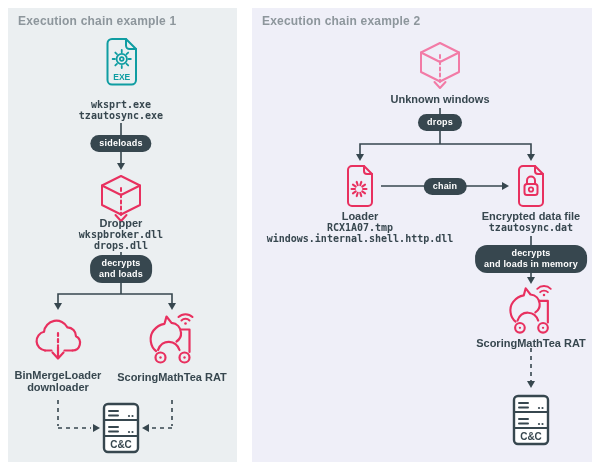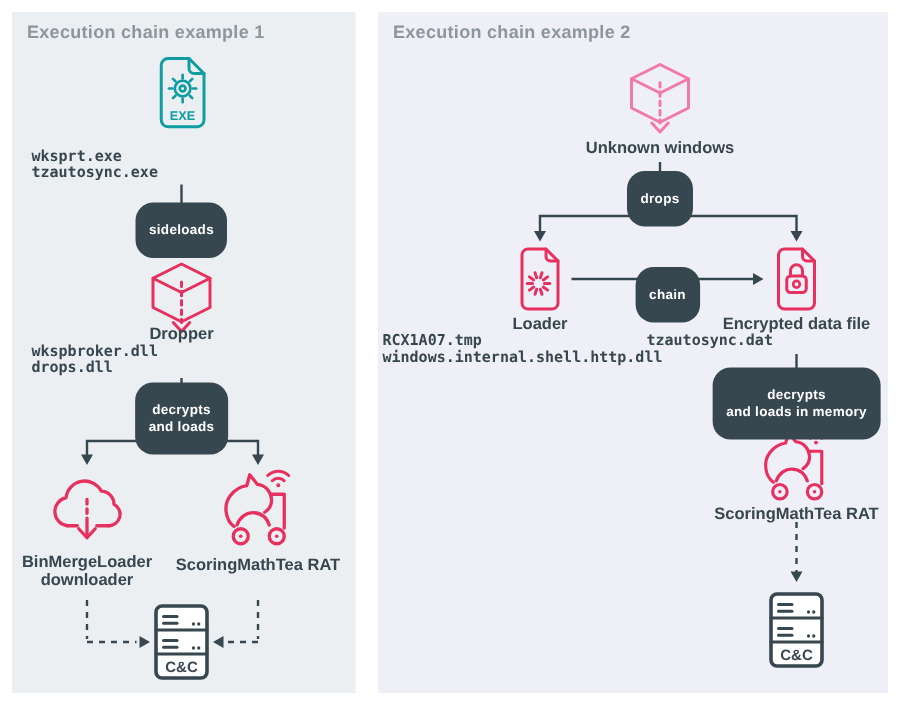--- a/index.html
+++ b/index.html
@@ -16,27 +16,27 @@
   }
   .connector{position:absolute;left:0;top:0;z-index:0;}
   .node-icon{position:absolute;z-index:1;}
   .label{
     position:absolute;z-index:2;font-size:11px;font-weight:700;color:#37474f;
     text-align:center;line-height:12px;
   }
   .nowrap{white-space:nowrap;}
   .mono{
     position:absolute;z-index:2;font-family:"DejaVu Sans Mono",monospace;
-    font-size:10px;font-weight:700;color:#37474f;text-align:left;
+    font-size:10px;font-weight:700;color:#37474f;text-align:center;
     white-space:nowrap;line-height:11px;
   }
   .badge{
     position:absolute;z-index:3;background:#37474f;color:#ffffff;
     font-size:9px;font-weight:700;text-align:center;line-height:11px;
-    padding:13px 9px;border-radius:12px;transform:translateX(-50%);
+    padding:3px 9px;border-radius:12px;transform:translateX(-50%);
     white-space:nowrap;letter-spacing:.2px;
   }
   svg{display:block;}
   .slate-stroke{stroke:#37474f;fill:none;stroke-width:1.6;}
   .slate-fill{fill:#37474f;stroke:none;}
 </style>
 </head>
 <body>
 
 <div class="panel" id="panel1">

